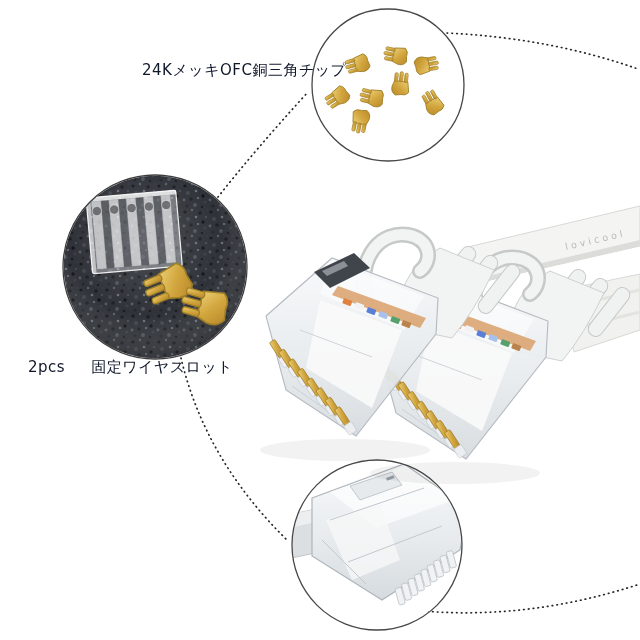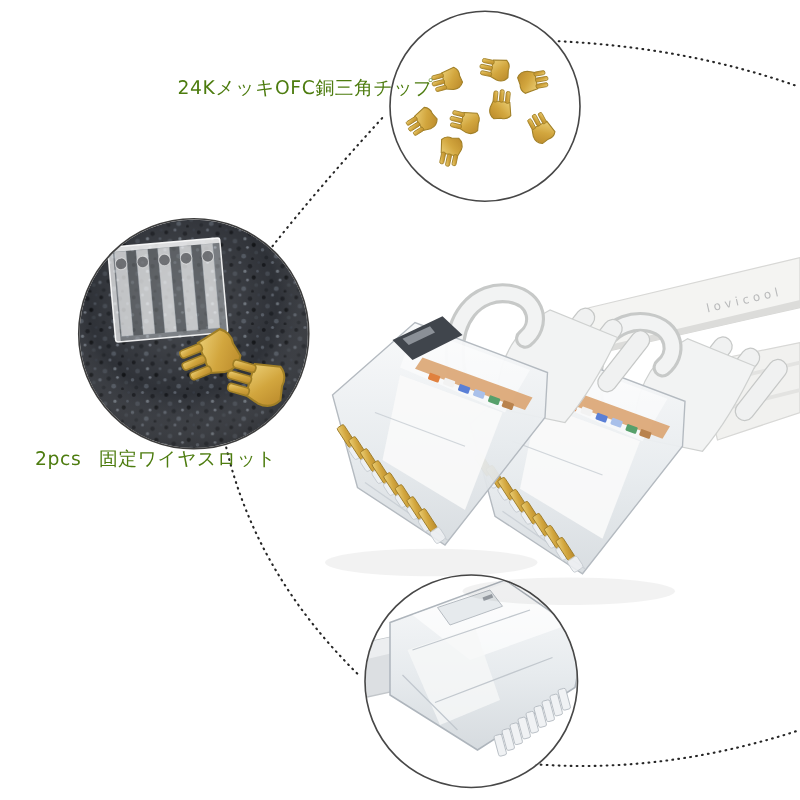--- a/index.html
+++ b/index.html
@@ -2,24 +2,24 @@
 <html><head>
 <meta charset="utf-8">
 <style>
   html,body{margin:0;padding:0;background:#fff;}
   .stage{
     position:relative;width:640px;height:640px;background:#ffffff;overflow:hidden;
     font-family:"DejaVu Sans","Liberation Sans",sans-serif;color:#3b3b3b;
   }
   .stage svg{position:absolute;left:0;top:0;}
   .label{
-    position:absolute;font-size:15px;letter-spacing:0.5px;color:#4d7c0f;
+    position:absolute;font-size:15px;letter-spacing:0.5px;color:#0f172a;
     white-space:nowrap;line-height:1.2;
   }
-  .label .qty{margin-right:14px;}
+  .label .qty{margin-right:26px;}
 </style>
 </head>
 <body>
 
 <div class="stage">
 
 <svg width="640" height="640" viewBox="0 0 640 640">
   <defs>
     <linearGradient id="goldGrad" x1="0" y1="0" x2="1" y2="1">
       <stop offset="0" stop-color="#ecd078"></stop>

